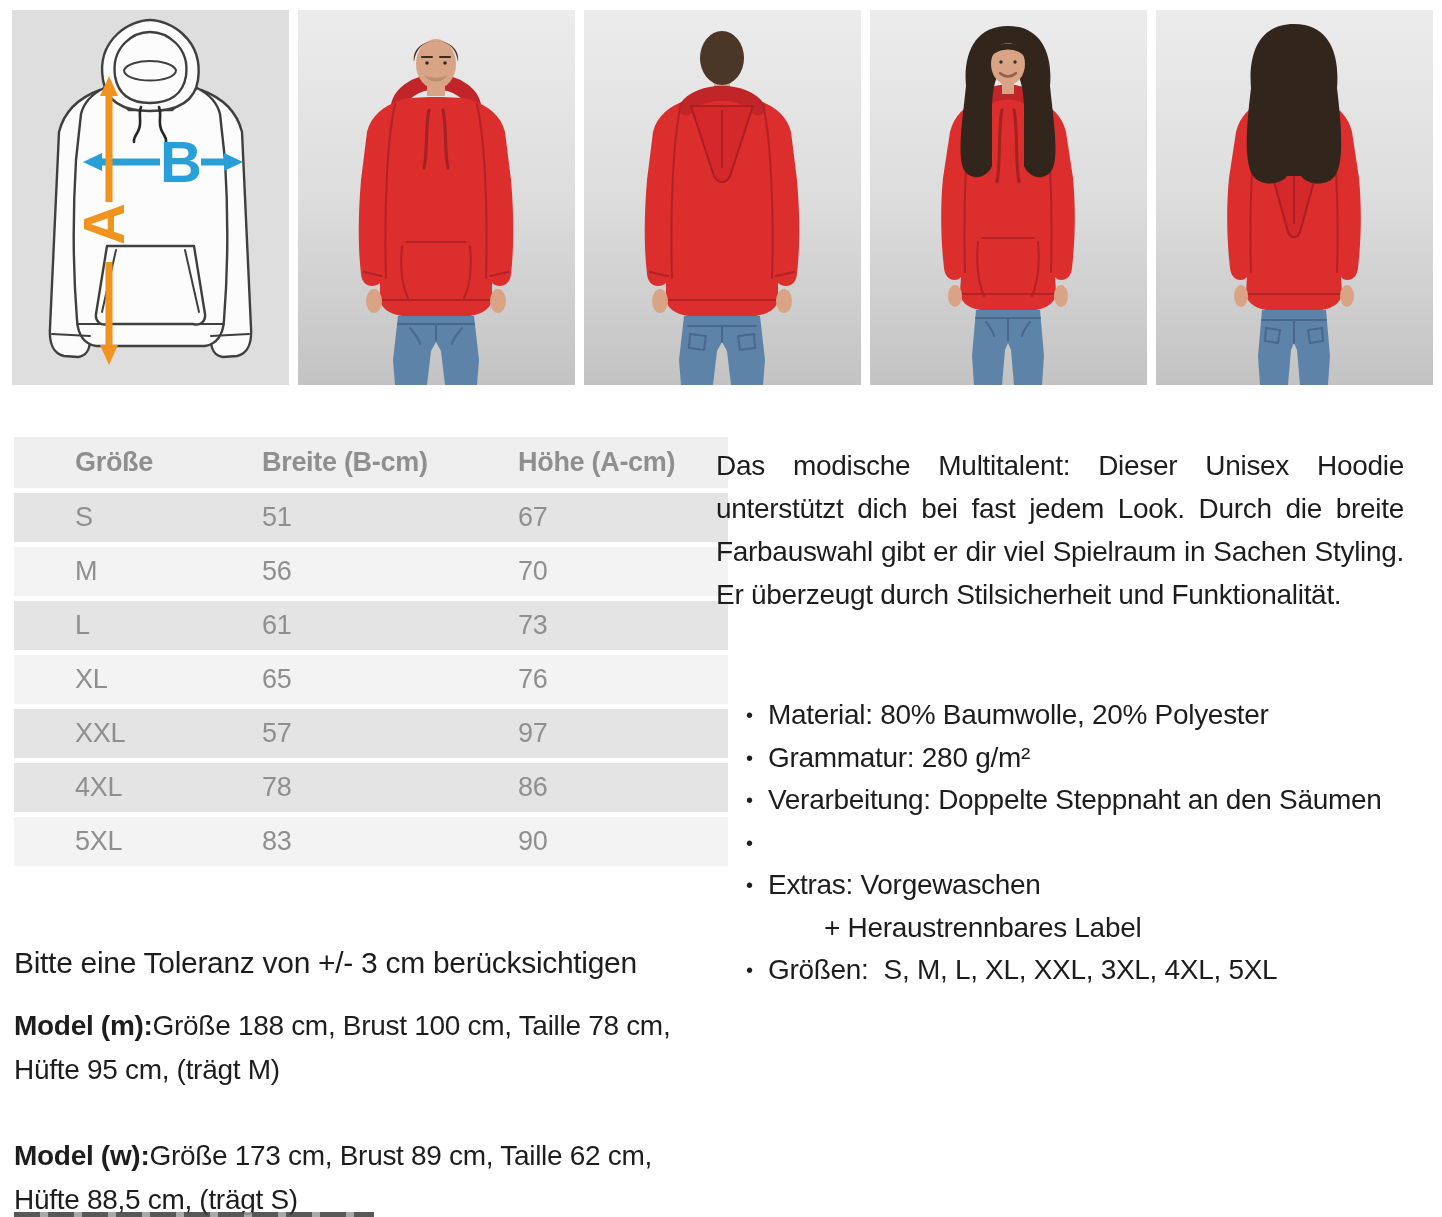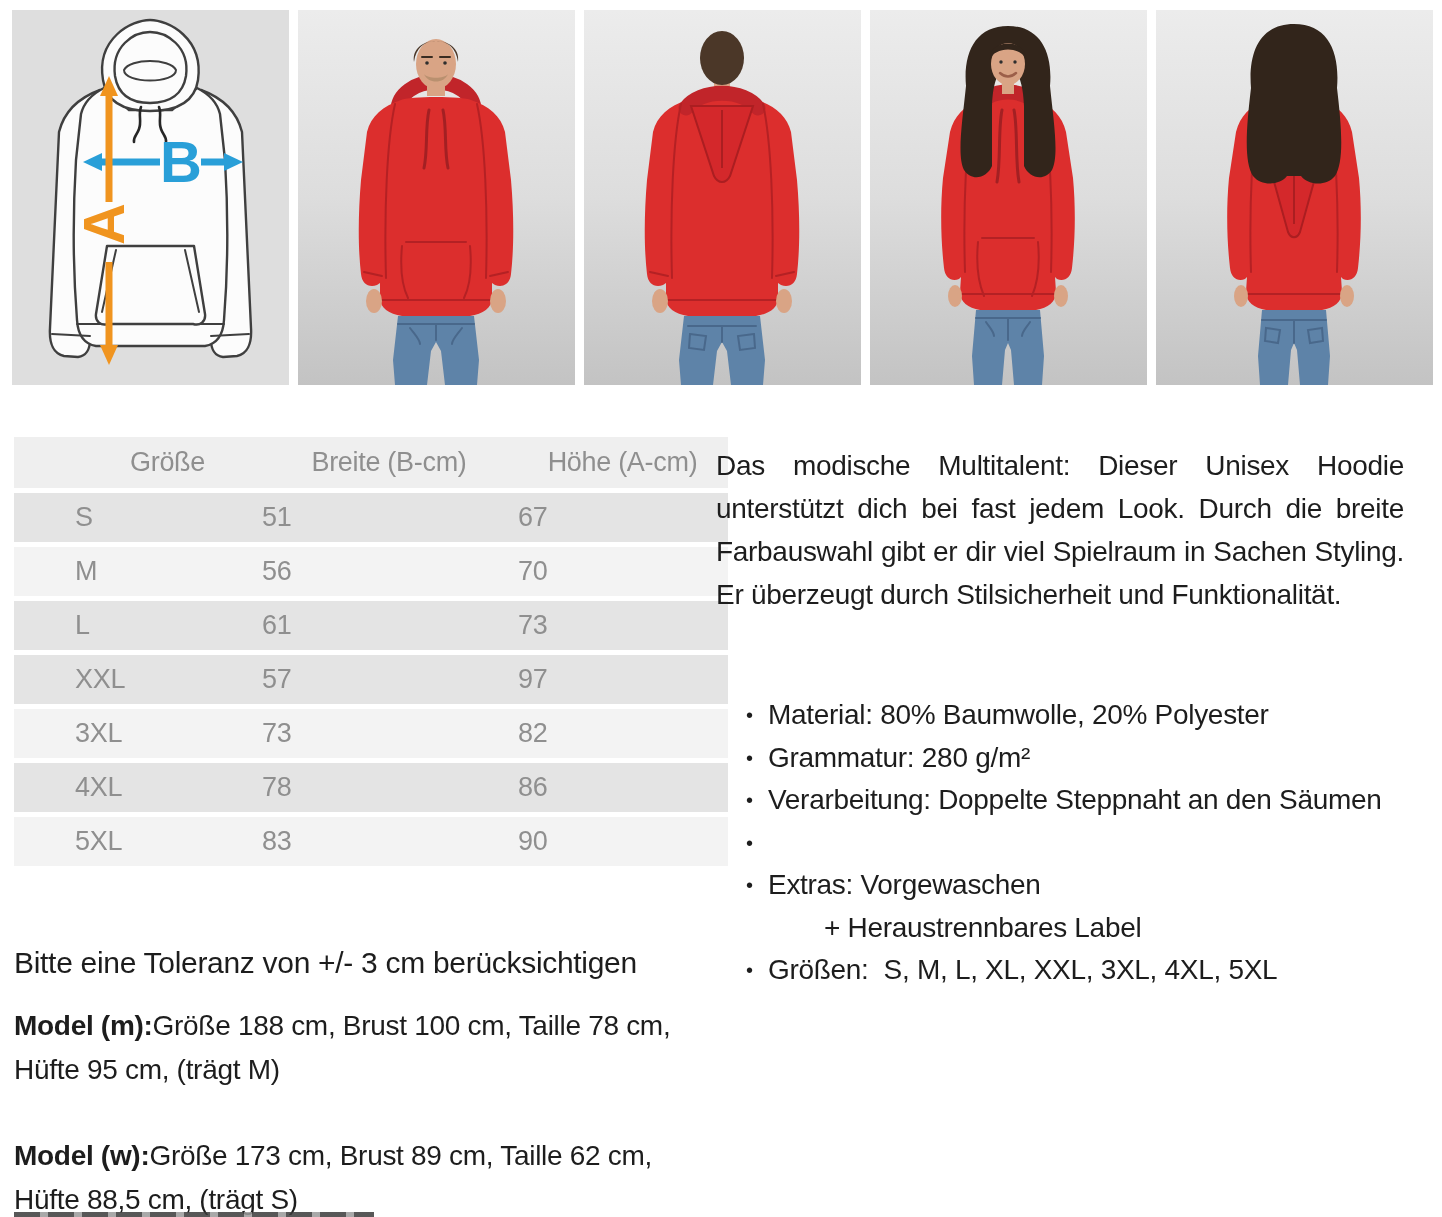--- a/index.html
+++ b/index.html
@@ -28,22 +28,22 @@
   .s-jeans-dk{stroke:#49688b;fill:none;stroke-width:2;stroke-linecap:round;}
   .f-skin{fill:#d9a485;}
   .f-hair-m{fill:#4b3728;}
   .f-hair-w{fill:#32251b;}
   .f-dark{fill:#2e2e2e;}
   .s-face{stroke:#3a2c21;stroke-width:2;fill:none;stroke-linecap:round;}
   
   .size-table-wrap{position:absolute;left:14px;top:432px;width:714px;}
   table.size-table{width:100%;border-collapse:separate;border-spacing:0 5px;table-layout:fixed;}
   table.size-table th{
-    background:var(--table-header-bg);height:49px;font-weight:400;
-    text-align:center;font-size:27px;color:var(--table-text);letter-spacing:-0.3px;
+    background:var(--table-header-bg);height:49px;font-weight:700;
+    text-align:left;font-size:27px;color:var(--table-text);letter-spacing:-0.3px;
   }
   table.size-table td{
     height:47px;font-size:27px;color:var(--table-text);letter-spacing:-0.3px;
   }
   table.size-table td:first-child, table.size-table th:first-child{padding-left:61px;}
   table.size-table td:nth-child(2), table.size-table th:nth-child(2),
   table.size-table td:nth-child(3), table.size-table th:nth-child(3){padding-left:1px;}
   tr.row-dark td{background:var(--table-row-dark);}
   tr.row-light td{background:var(--table-row-light);}
   
@@ -231,30 +231,30 @@
         <tr class="row-light">
           <td>M</td>
           <td>56</td>
           <td>70</td>
         </tr>
         <tr class="row-dark">
           <td>L</td>
           <td>61</td>
           <td>73</td>
         </tr>
+        <tr class="row-light">
+          <td>XL</td>
+          <td>65</td>
+          <td>76</td>
+        </tr>
         <tr class="row-dark">
           <td>XXL</td>
           <td>57</td>
           <td>97</td>
         </tr>
-        <tr class="row-light">
-          <td>3XL</td>
-          <td>73</td>
-          <td>82</td>
-        </tr>
         <tr class="row-dark">
           <td>4XL</td>
           <td>78</td>
           <td>86</td>
         </tr>
         <tr class="row-light">
           <td>5XL</td>
           <td>83</td>
           <td>90</td>
         </tr>

